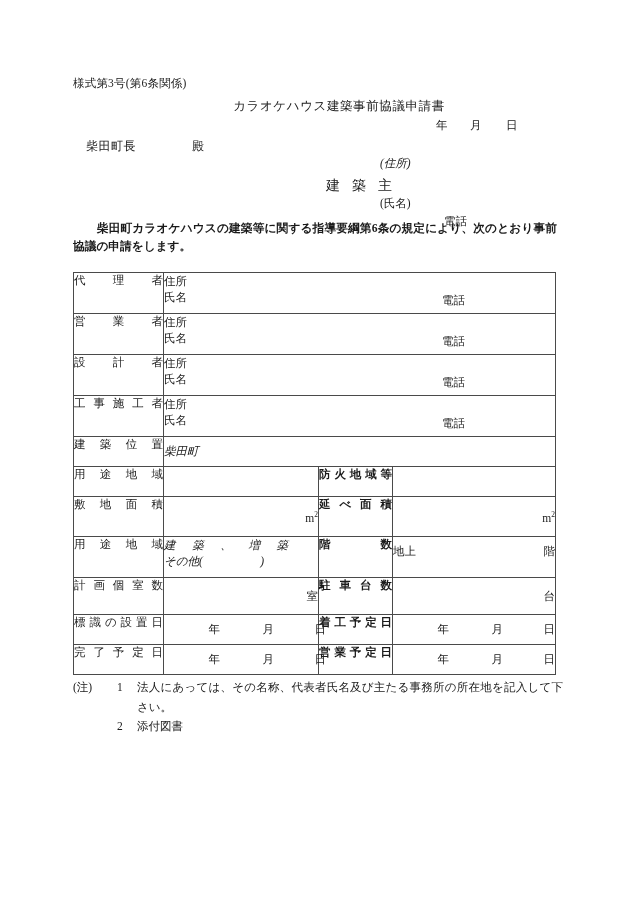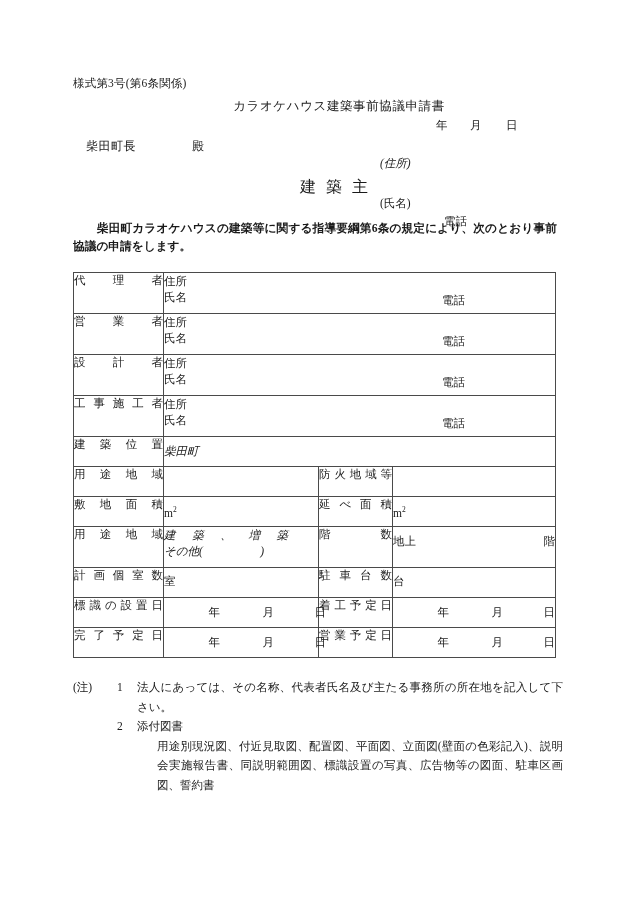--- a/index.html
+++ b/index.html
@@ -67,23 +67,23 @@
   .owner-addr {
     position: absolute;
     left: 380px;
     top: 156px;
     font-size: 11.5px;
     white-space: nowrap;
     font-style: italic;
   }
   .owner-label {
     position: absolute;
-    left: 300px;
+    left: 326px;
     top: 177px;
-    font-size: 16px;
+    font-size: 14px;
     white-space: nowrap;
     letter-spacing: 0.5px;
   }
   .owner-label span { display: inline-block; }
   .owner-label .c1 { width: 26px; }
   .owner-label .c2 { width: 26px; }
   .owner-name {
     position: absolute;
     left: 380px;
     top: 196px;
@@ -165,39 +165,40 @@
 
   .cell-pad {
     padding: 0 7px;
     vertical-align: middle;
     line-height: 28px;
     font-style: italic;
   }
   .cell-right {
     padding: 0 7px;
     vertical-align: middle;
-    text-align: left;
-    line-height: 26px;
+    text-align: right;
+    line-height: 36px;
   }
   .cell-both {
     position: relative;
     vertical-align: middle;
     padding: 0 7px;
     line-height: 28px;
   }
   .cell-both .left-tx { float: left; }
   .cell-both .right-tx { float: right; }
 
   .lbl-mid {
     width: 74px;
     text-align: justify;
     text-align-last: justify;
     padding: 0 7px;
     vertical-align: middle;
     white-space: nowrap;
+    font-weight: bold;
   }
   .lbl-mid > span {
     display: block;
     text-align: justify;
     text-align-last: justify;
   }
 
   
   .kind-cell {
     padding: 3px 0 0 5px;
@@ -445,18 +446,17 @@
 
     <div class="note-row">
       <span class="note-marker">(注)</span>
       <span class="note-num">1</span>
       <span class="note-body">法人にあっては、その名称、代表者氏名及び主たる事務所の所在地を記入して下さい。</span>
     </div>
 
     <div class="note-row">
       <span class="note-num">2</span>
       <span class="note-body">添付図書</span>
-      <span class="note-body-indent">用途別現況図、付近見取図、配置図、平面図、立面図(壁面の色彩記入)、説明会実施報告書、同説明範囲図、標識設置の写真、広告物等の図面、駐車区画図、誓約書</span>
     </div>
 
   </div>
 
 </div>
 
 </body></html>

